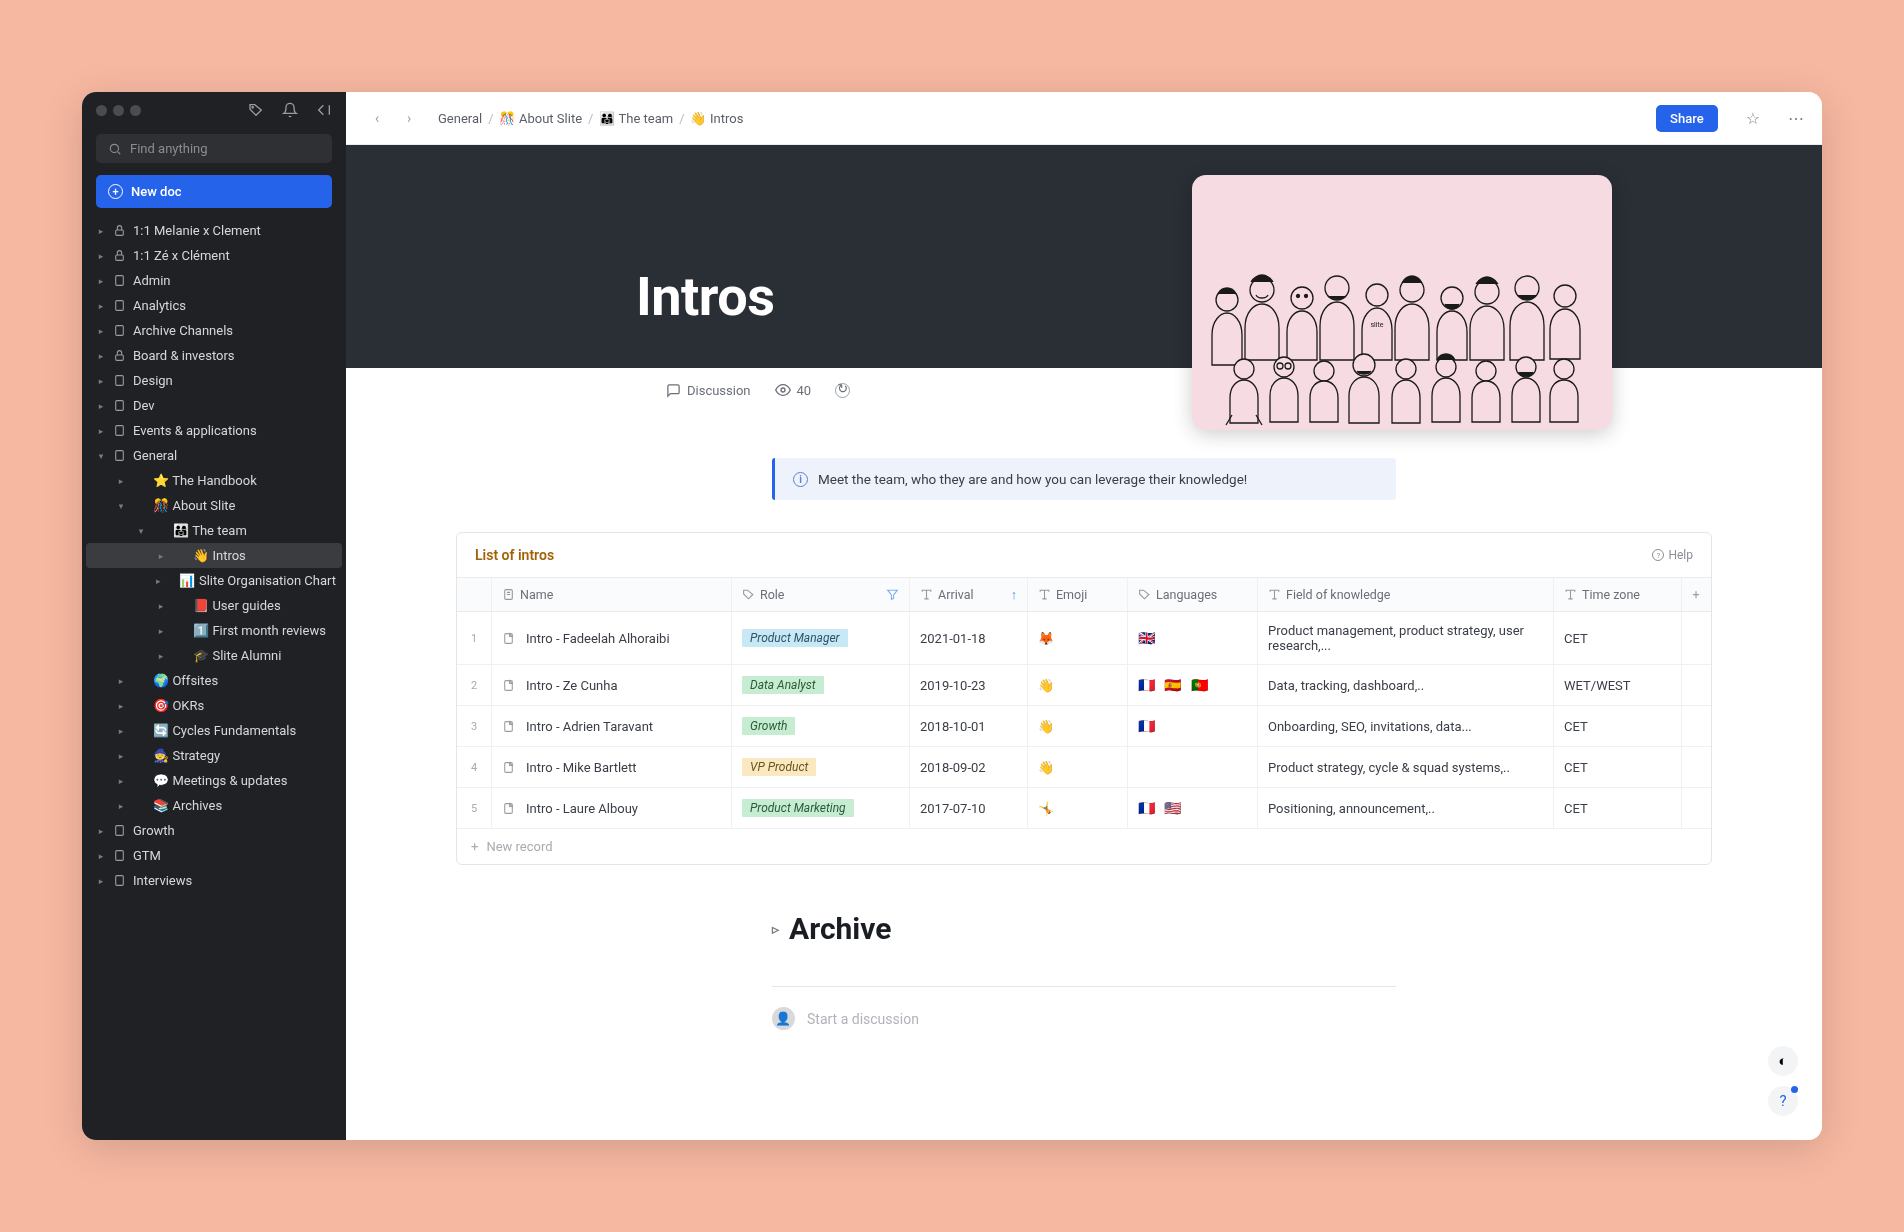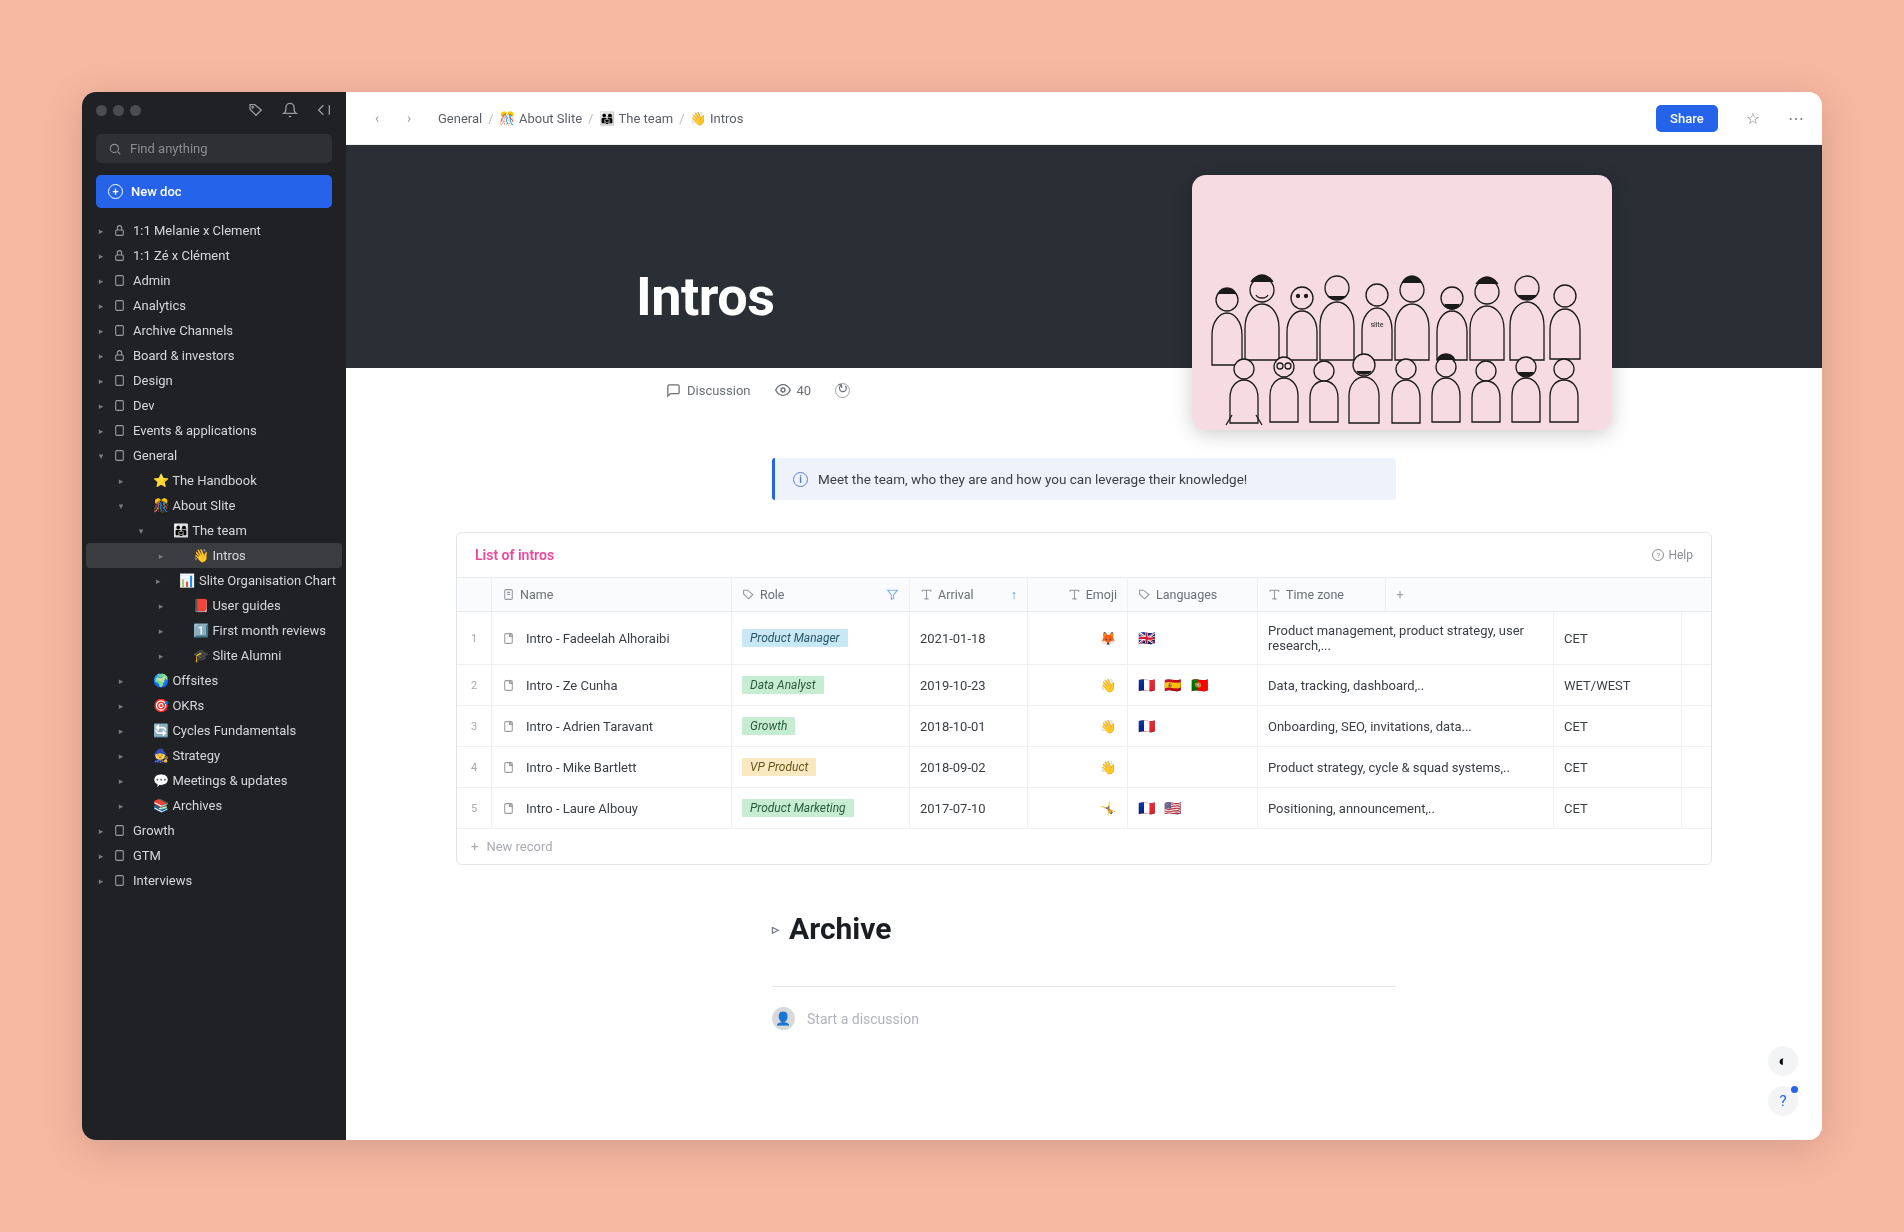--- a/index.html
+++ b/index.html
@@ -34,30 +34,30 @@
 .hero-img { position:absolute; right:210px; top:30px; width:420px; height:255px; background:#f6dbe3; border-radius:14px; box-shadow:0 4px 20px rgba(0,0,0,0.2); overflow:hidden; display:flex; align-items:flex-end; justify-content:center; }
 .content-head { padding:14px 0 0 320px; display:flex; align-items:center; gap:24px; color:#6b6f77; font-size:13px; }
 .ch-item { display:flex; align-items:center; gap:6px; cursor:pointer; }
 .ch-circ { width:15px; height:15px; border:1.5px solid #9ca0a6; border-radius:50%; position:relative; }
 .ch-circ::after { content:'↻'; position:absolute; top:-3px; left:1px; font-size:13px; }
 .body-scroll { flex:1; overflow-y:auto; padding:30px 0 40px; }
 .callout { margin:30px auto 32px; width:624px; background:#eef3fb; border-left:3px solid #2563eb; border-radius:3px; padding:13px 18px; font-size:13.5px; color:#3a3e46; display:flex; align-items:center; gap:10px; }
 .info-ico { width:15px; height:15px; border:1.5px solid #5a7fd6; border-radius:50%; display:flex; align-items:center; justify-content:center; font-size:10px; color:#5a7fd6; font-weight:700; flex-shrink:0; }
 .table-wrap { margin:0 auto; width:1256px; border:1px solid #e3e5e8; border-radius:6px; overflow:hidden; }
 .tbl-header { display:flex; justify-content:space-between; align-items:center; padding:14px 18px; }
-.tbl-title { font-size:14px; font-weight:600; color:#ec4899; }
+.tbl-title { font-size:14px; font-weight:600; color:#a16207; }
 .tbl-help { font-size:12px; color:#8b8e95; display:flex; align-items:center; gap:4px; cursor:pointer; }
 .tbl-cols { display:flex; border-top:1px solid #e8eaec; border-bottom:1px solid #e8eaec; background:#fafbfc; font-size:12.5px; color:#6b6f77; }
 .col { padding:9px 10px; display:flex; align-items:center; gap:5px; border-right:1px solid #eef0f2; }
 .col:last-child { border-right:none; }
 .c-idx { width:35px; justify-content:center; }
 .c-name { width:240px; }
 .c-role { width:178px; position:relative; }
 .c-arr { width:118px; }
-.c-emoji { width:100px;justify-content:flex-end; }
+.c-emoji { width:100px; }
 .c-lang { width:130px; }
 .c-know { width:296px; }
 .c-tz { width:128px; }
 .c-add { width:28px; justify-content:center; color:#9ca0a6; cursor:pointer; }
 .col-ico { width:13px; height:13px; opacity:0.7; }
 .filter-ico { margin-left:auto; color:#4a90e2; }
 .sort-ico { color:#4a90e2; margin-left:auto; }
 .row { display:flex; border-bottom:1px solid #eef0f2; font-size:13px; color:#3a3e46; }
 .row .col { padding:11px 10px; }
 .row .c-idx { color:#a8abb1; font-size:11px; }
@@ -496,20 +496,26 @@
                 <path d="M4 7V4h16v3M12 4v16M8 20h8"></path>
               </svg>
               <span>Emoji</span>
             </div>
           <div class="col c-lang">
               <svg class="col-ico" viewBox="0 0 24 24" fill="none" stroke="currentColor" stroke-width="2">
                 <path d="M20 12l-8 8-9-9V4h7z"></path>
               </svg>
               <span>Languages</span>
             </div>
+          <div class="col c-know">
+              <svg class="col-ico" viewBox="0 0 24 24" fill="none" stroke="currentColor" stroke-width="2">
+                <path d="M4 7V4h16v3M12 4v16M8 20h8"></path>
+              </svg>
+              <span>Field of knowledge</span>
+            </div>
           <div class="col c-tz">
               <svg class="col-ico" viewBox="0 0 24 24" fill="none" stroke="currentColor" stroke-width="2">
                 <path d="M4 7V4h16v3M12 4v16M8 20h8"></path>
               </svg>
               <span>Time zone</span>
             </div>
           <div class="col c-add">+</div>
         </div>
         <div id="rows">
             <div class="row">

